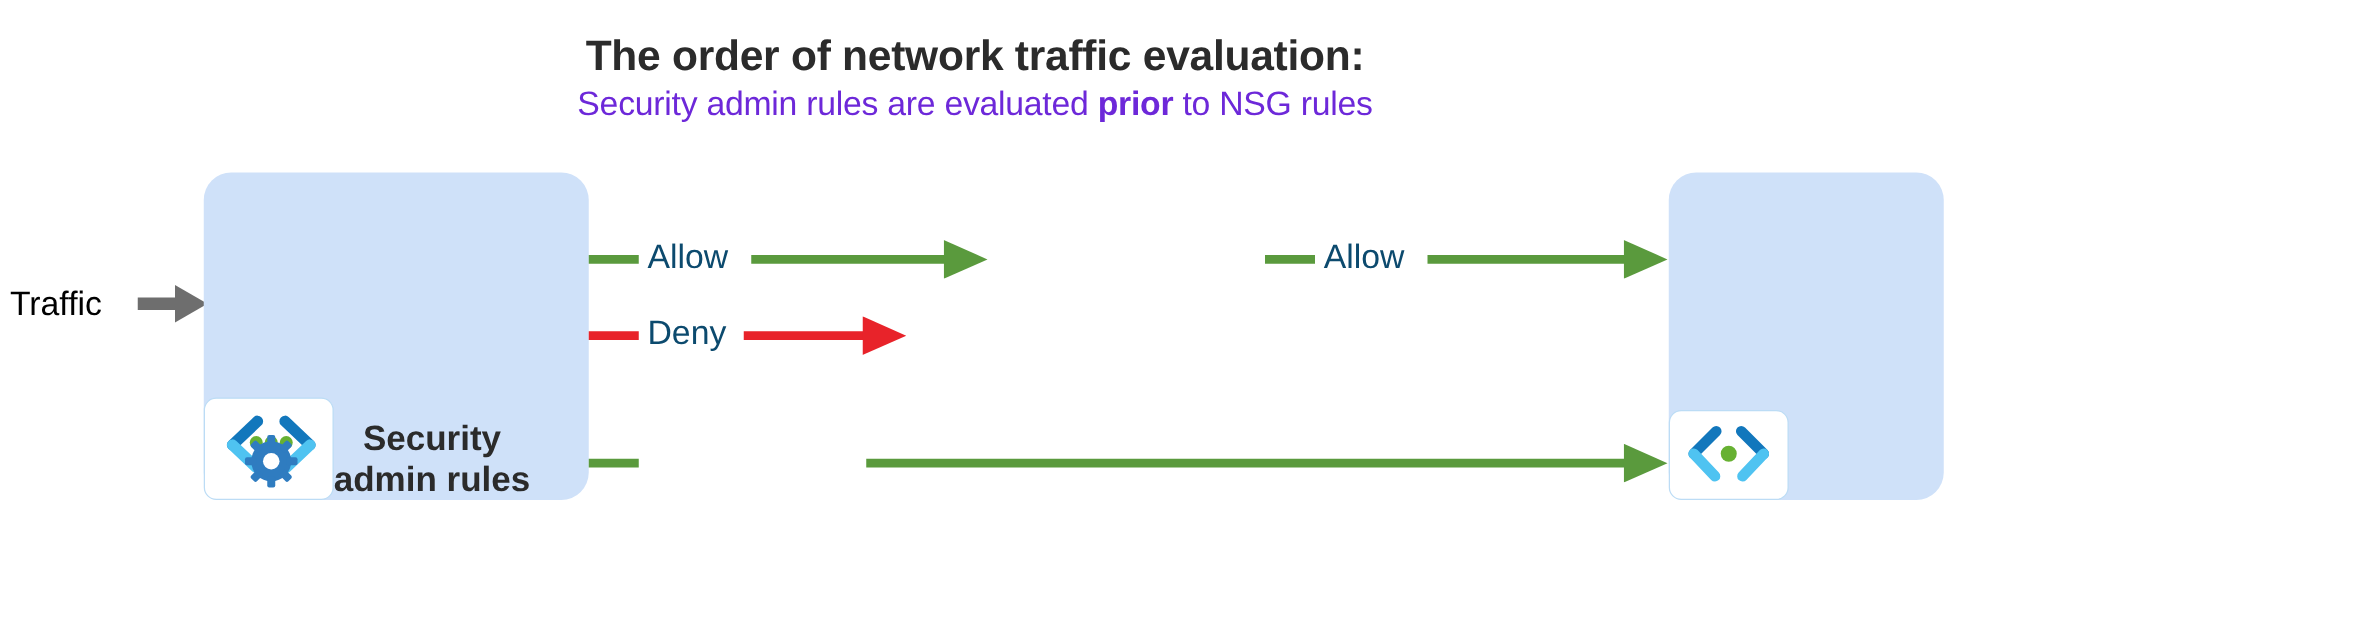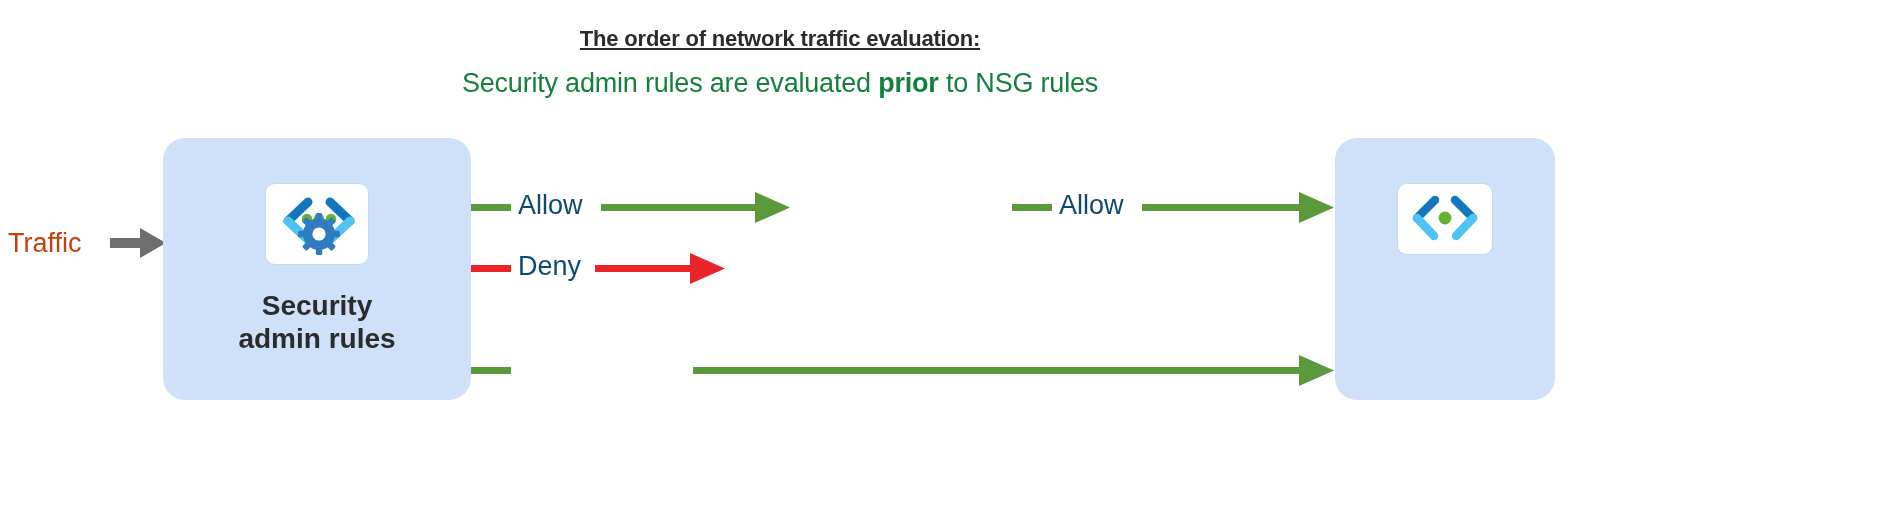--- a/index.html
+++ b/index.html
@@ -15,47 +15,46 @@
     height: 505px;
     background: #ffffff;
   }
 
   
   .title {
     position: absolute;
     left: 0; top: 26px;
     width: 1560px;
     text-align: center;
-    font-size: 22px;
+    font-size: 34px;
     font-weight: bold;
     color: #2b2b2b;
     letter-spacing: -0.2px;
-    text-decoration: underline;
   }
   .subtitle {
     position: absolute;
     left: 0; top: 68px;
     width: 1560px;
     text-align: center;
     font-size: 27px;
     font-weight: normal;
-    color: #15803d;
+    color: #6d28d9;
     letter-spacing: -0.2px;
     white-space: nowrap;
   }
   .subtitle b { font-weight: bold; }
 
   
   .node {
     position: absolute;
     background: #cfe1f9;
     border-radius: 22px;
     display: flex;
-    flex-direction: column;
-    align-items: center;
+    flex-direction: row;
+    align-items: flex-end;
   }
   .node-icon-plate {
     background: #ffffff;
     border: 1px solid #bcdcf5;
     border-radius: 10px;
     display: flex;
     align-items: center;
     justify-content: center;
   }
   .node-label {
@@ -88,21 +87,21 @@
     padding-top: 45px;
   }
   #node-target .node-icon-plate { width: 96px; height: 72px; }
   #node-target .node-label { margin-top: 30px; }
 
   
   .traffic-label {
     position: absolute;
     left: 8px; top: 228px;
     font-size: 27px;
-    color: #c2410c;
+    color: #000000;
   }
   .traffic-arrow { position: absolute; left: 110px; top: 225px; }
 
   
   .flow-seg {
     position: absolute;
     height: 7px;
   }
   .flow-label {
     position: absolute;

